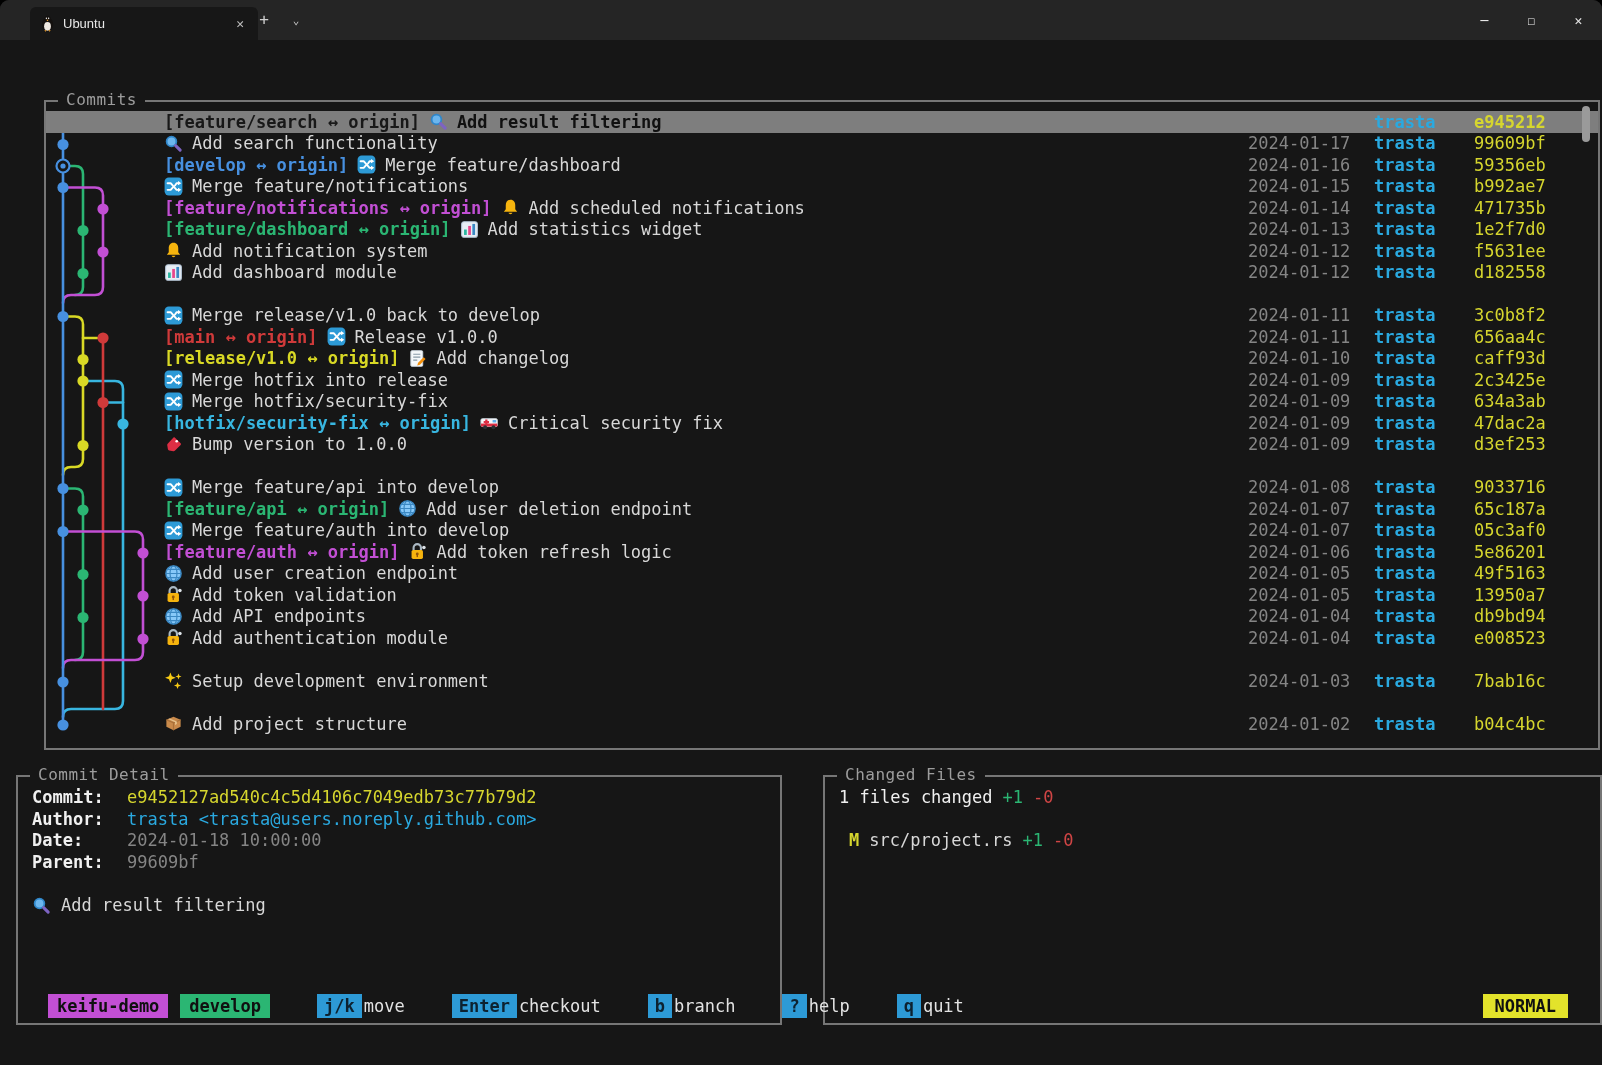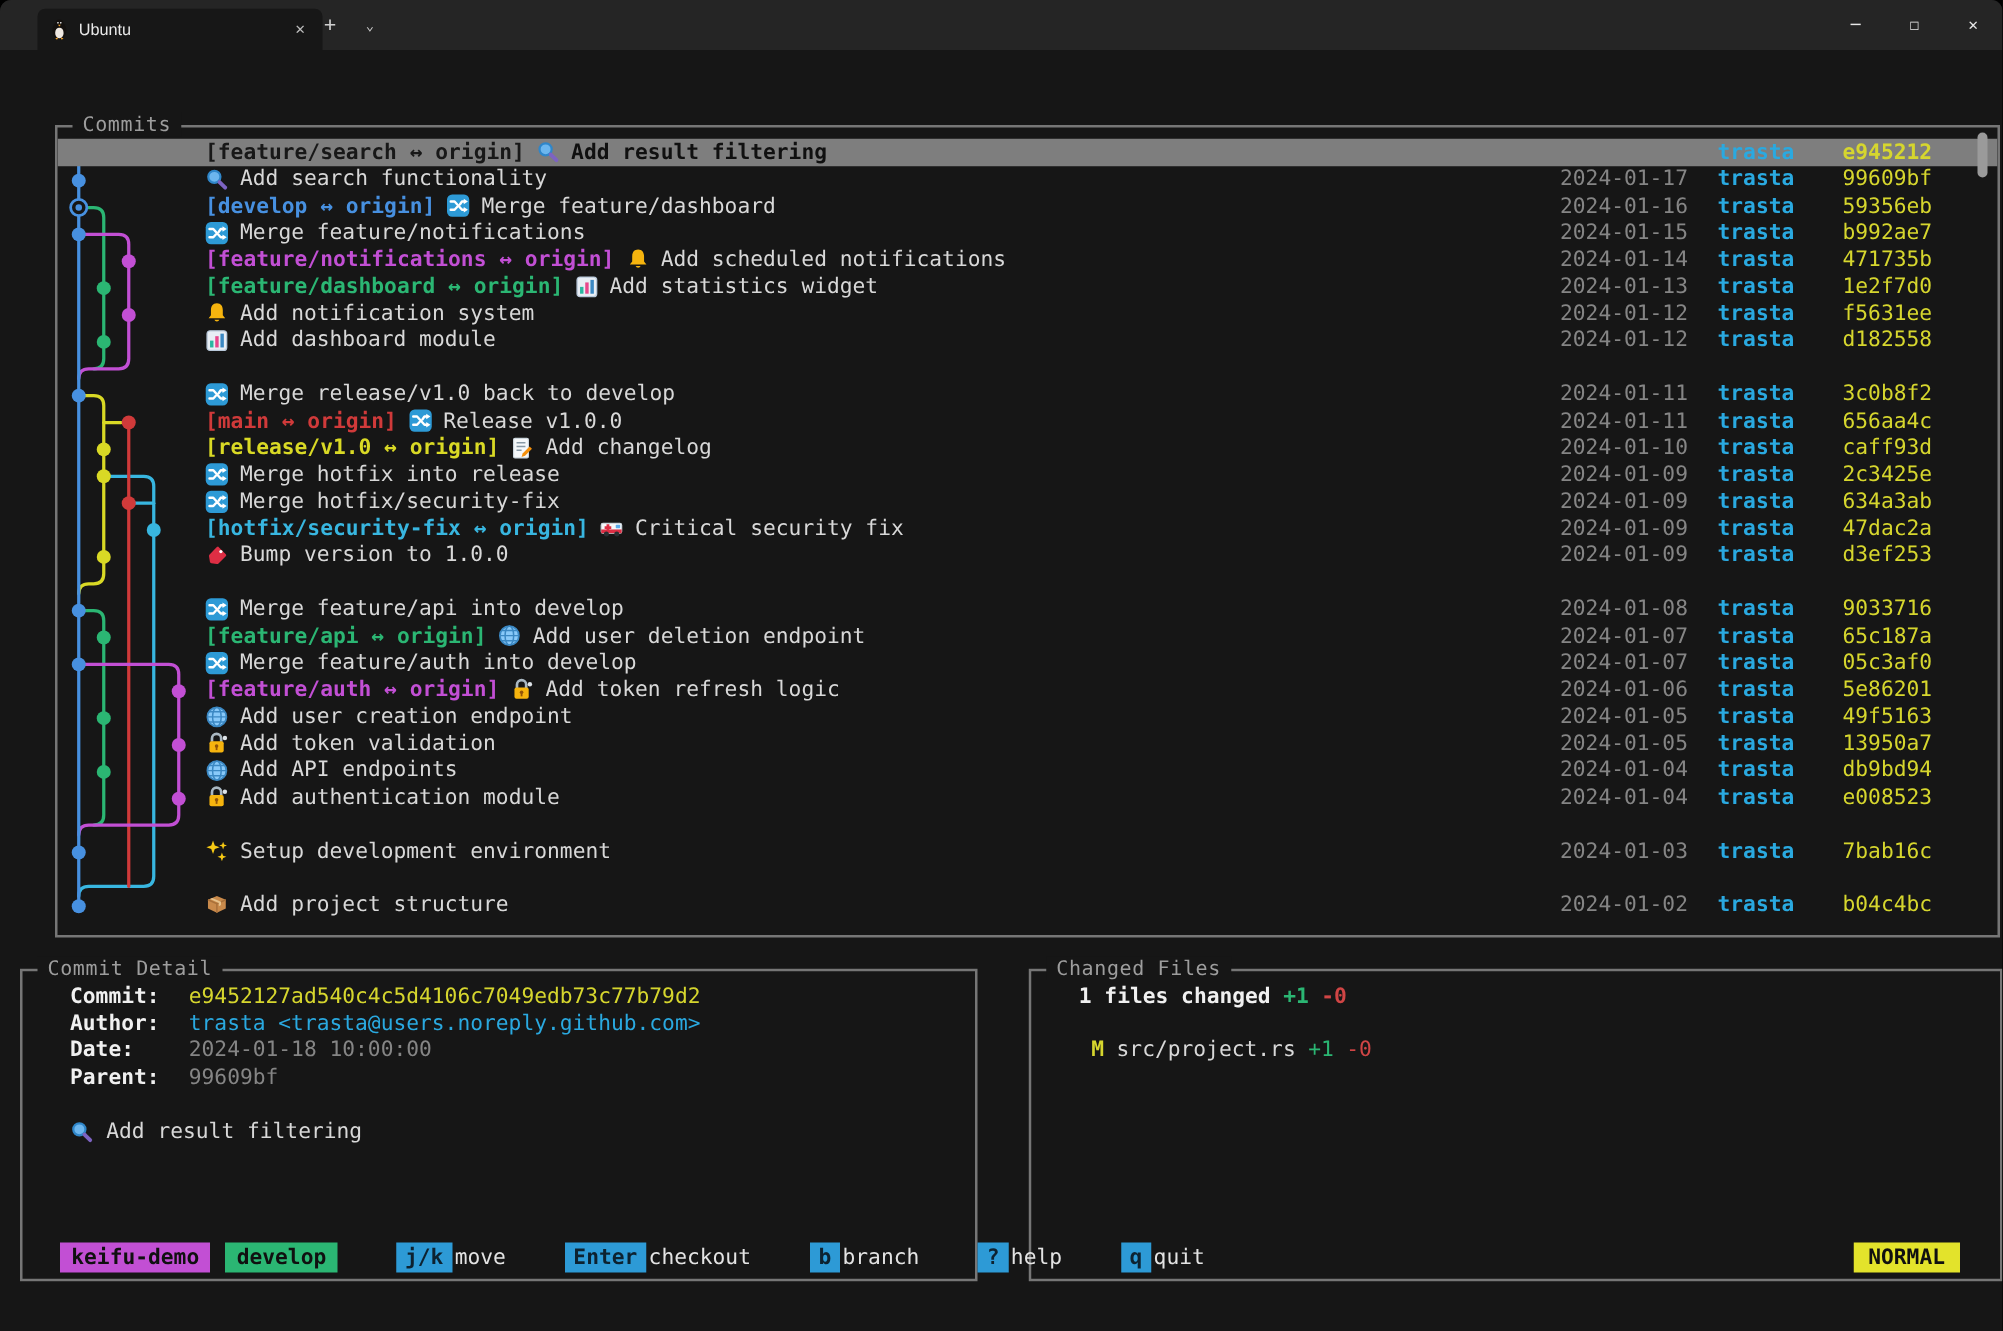--- a/index.html
+++ b/index.html
@@ -36,29 +36,29 @@
   .c-icon svg { width:19px; height:19px; display:block; }
   .c-msg { flex:1; overflow:hidden; }
   .c-date { width:104px; color:#858585; text-align:left; flex:none; }
   .c-author { width:64px; margin-left:22px; color:#2aa9e0; font-weight:bold; flex:none; }
   .c-hash { width:74px; margin-left:36px; margin-right:50px; color:#d6d62e; flex:none; }
   .c-row.selected .c-date { color:#4a4a4a; }
   .scroll-thumb { position:absolute; left:1582px; top:66px; width:8px; height:36px; background:#9a9a9a; border-radius:4px; }
 
   .detail-panel { left:16px; top:735px; width:766px; height:250px; }
   .files-panel  { left:823px; top:735px; width:779px; height:250px; }
-  .panel-body { padding:10px 14px; font-size:17px; line-height:21.5px; color:#d8d8d8;margin-left:24px; }
+  .panel-body { padding:10px 14px; font-size:17px; line-height:21.5px; color:#d8d8d8; }
   .field-label { display:inline-block; width:95px; color:#f0f0f0; font-weight:bold; }
   .v-hash { color:#d6d62e; }
   .v-author { color:#2aa9e0; }
   .v-dim { color:#858585; }
   .detail-msg { margin-top:21.5px; display:flex; align-items:center; }
   .detail-msg .c-icon { margin-right:10px; }
 
-  .files-summary { font-weight:bold; color:#f0f0f0; }
+  .files-summary { font-weight:normal; color:#f0f0f0; }
   .plus { color:#2bb673; margin-left:10px; }
   .minus { color:#d04545; margin-left:10px; }
   .file-entry { margin-top:21.5px; padding-left:10px; }
   .f-status { color:#d6d62e; font-weight:bold; margin-right:10px; }
 
   
   .statusbar { position:absolute; left:16px; right:16px; top:952px; height:28px; display:flex; align-items:center; font-size:17px; }
   .badge { padding:2px 9px; font-weight:bold; color:#101010; flex:none;margin-left:32px; }
   .badge-repo { background:#c24fd4; }
   .badge-branch { background:#2bb673; margin-left:12px; }

